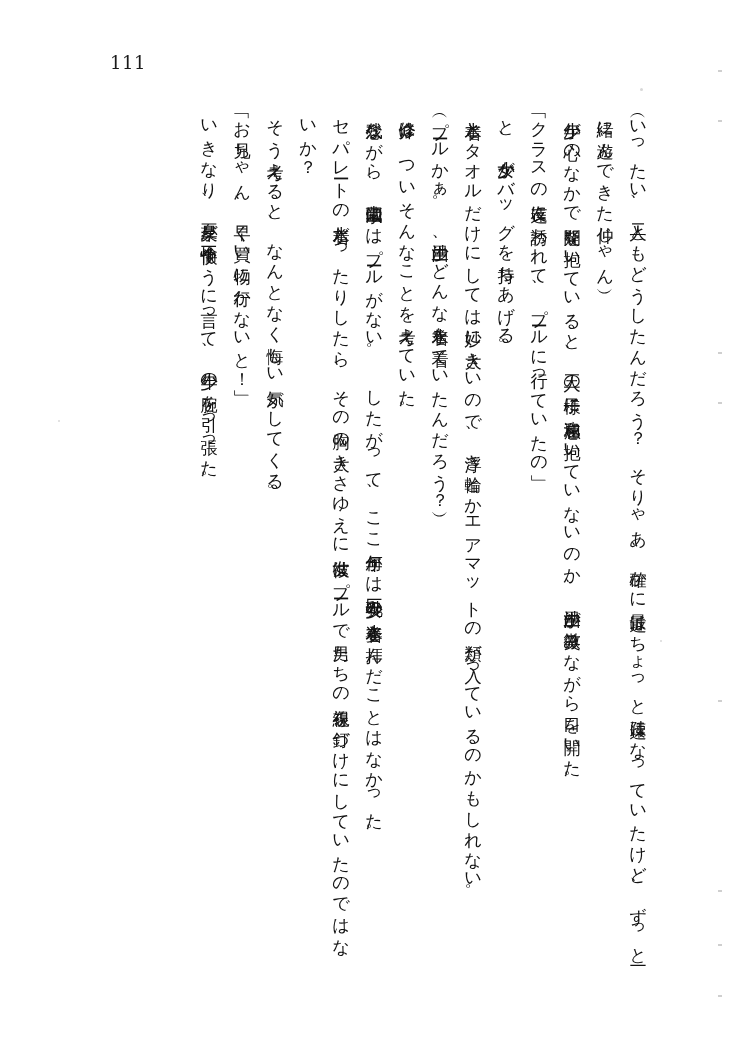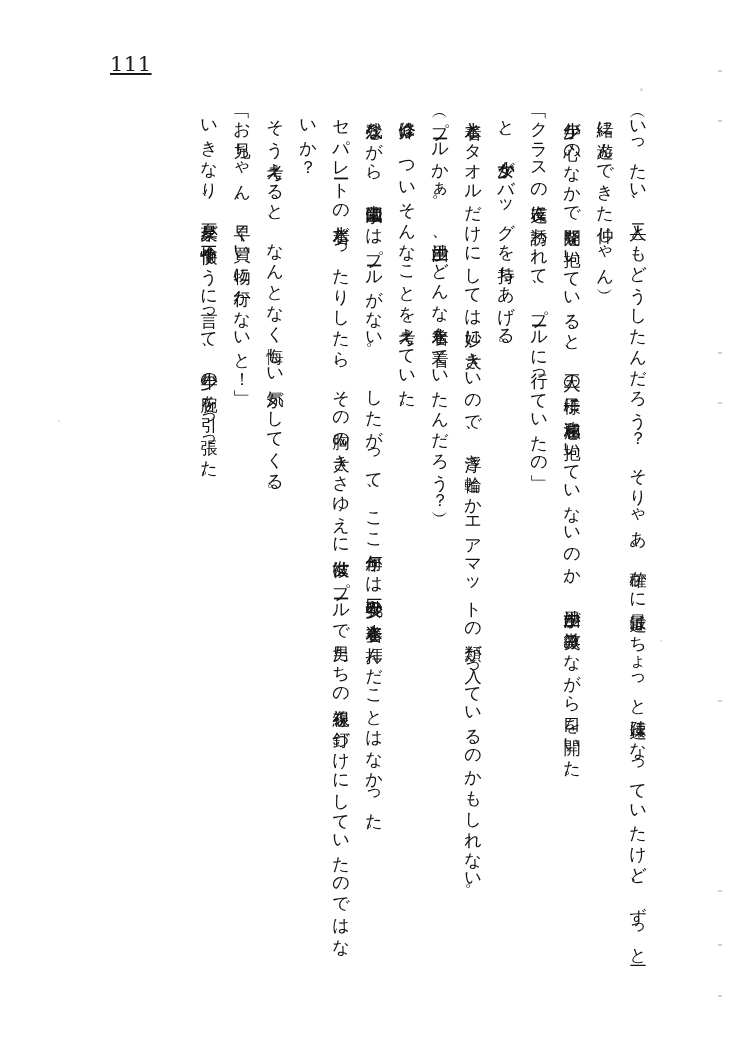--- a/index.html
+++ b/index.html
@@ -18,25 +18,24 @@
   .page {
     position: relative;
     width: 732px;
     height: 1050px;
     box-sizing: border-box;
   }
   .page-number {
     position: absolute;
     top: 52px;
     left: 110px;
-    font-size: 21px;
+    font-size: 18px;
     font-family: "DejaVu Serif", "Liberation Serif", serif;
     color: #1a1a1a;
     letter-spacing: 0.5px;
-    text-decoration: underline;
   }
   .body-text {
     position: absolute;
     top: 108px;
     right: 78px;
     height: 850px;
     width: 560px;
     writing-mode: vertical-rl;
     text-orientation: upright;
     font-family: "DejaVu Serif", "Liberation Serif", serif;

